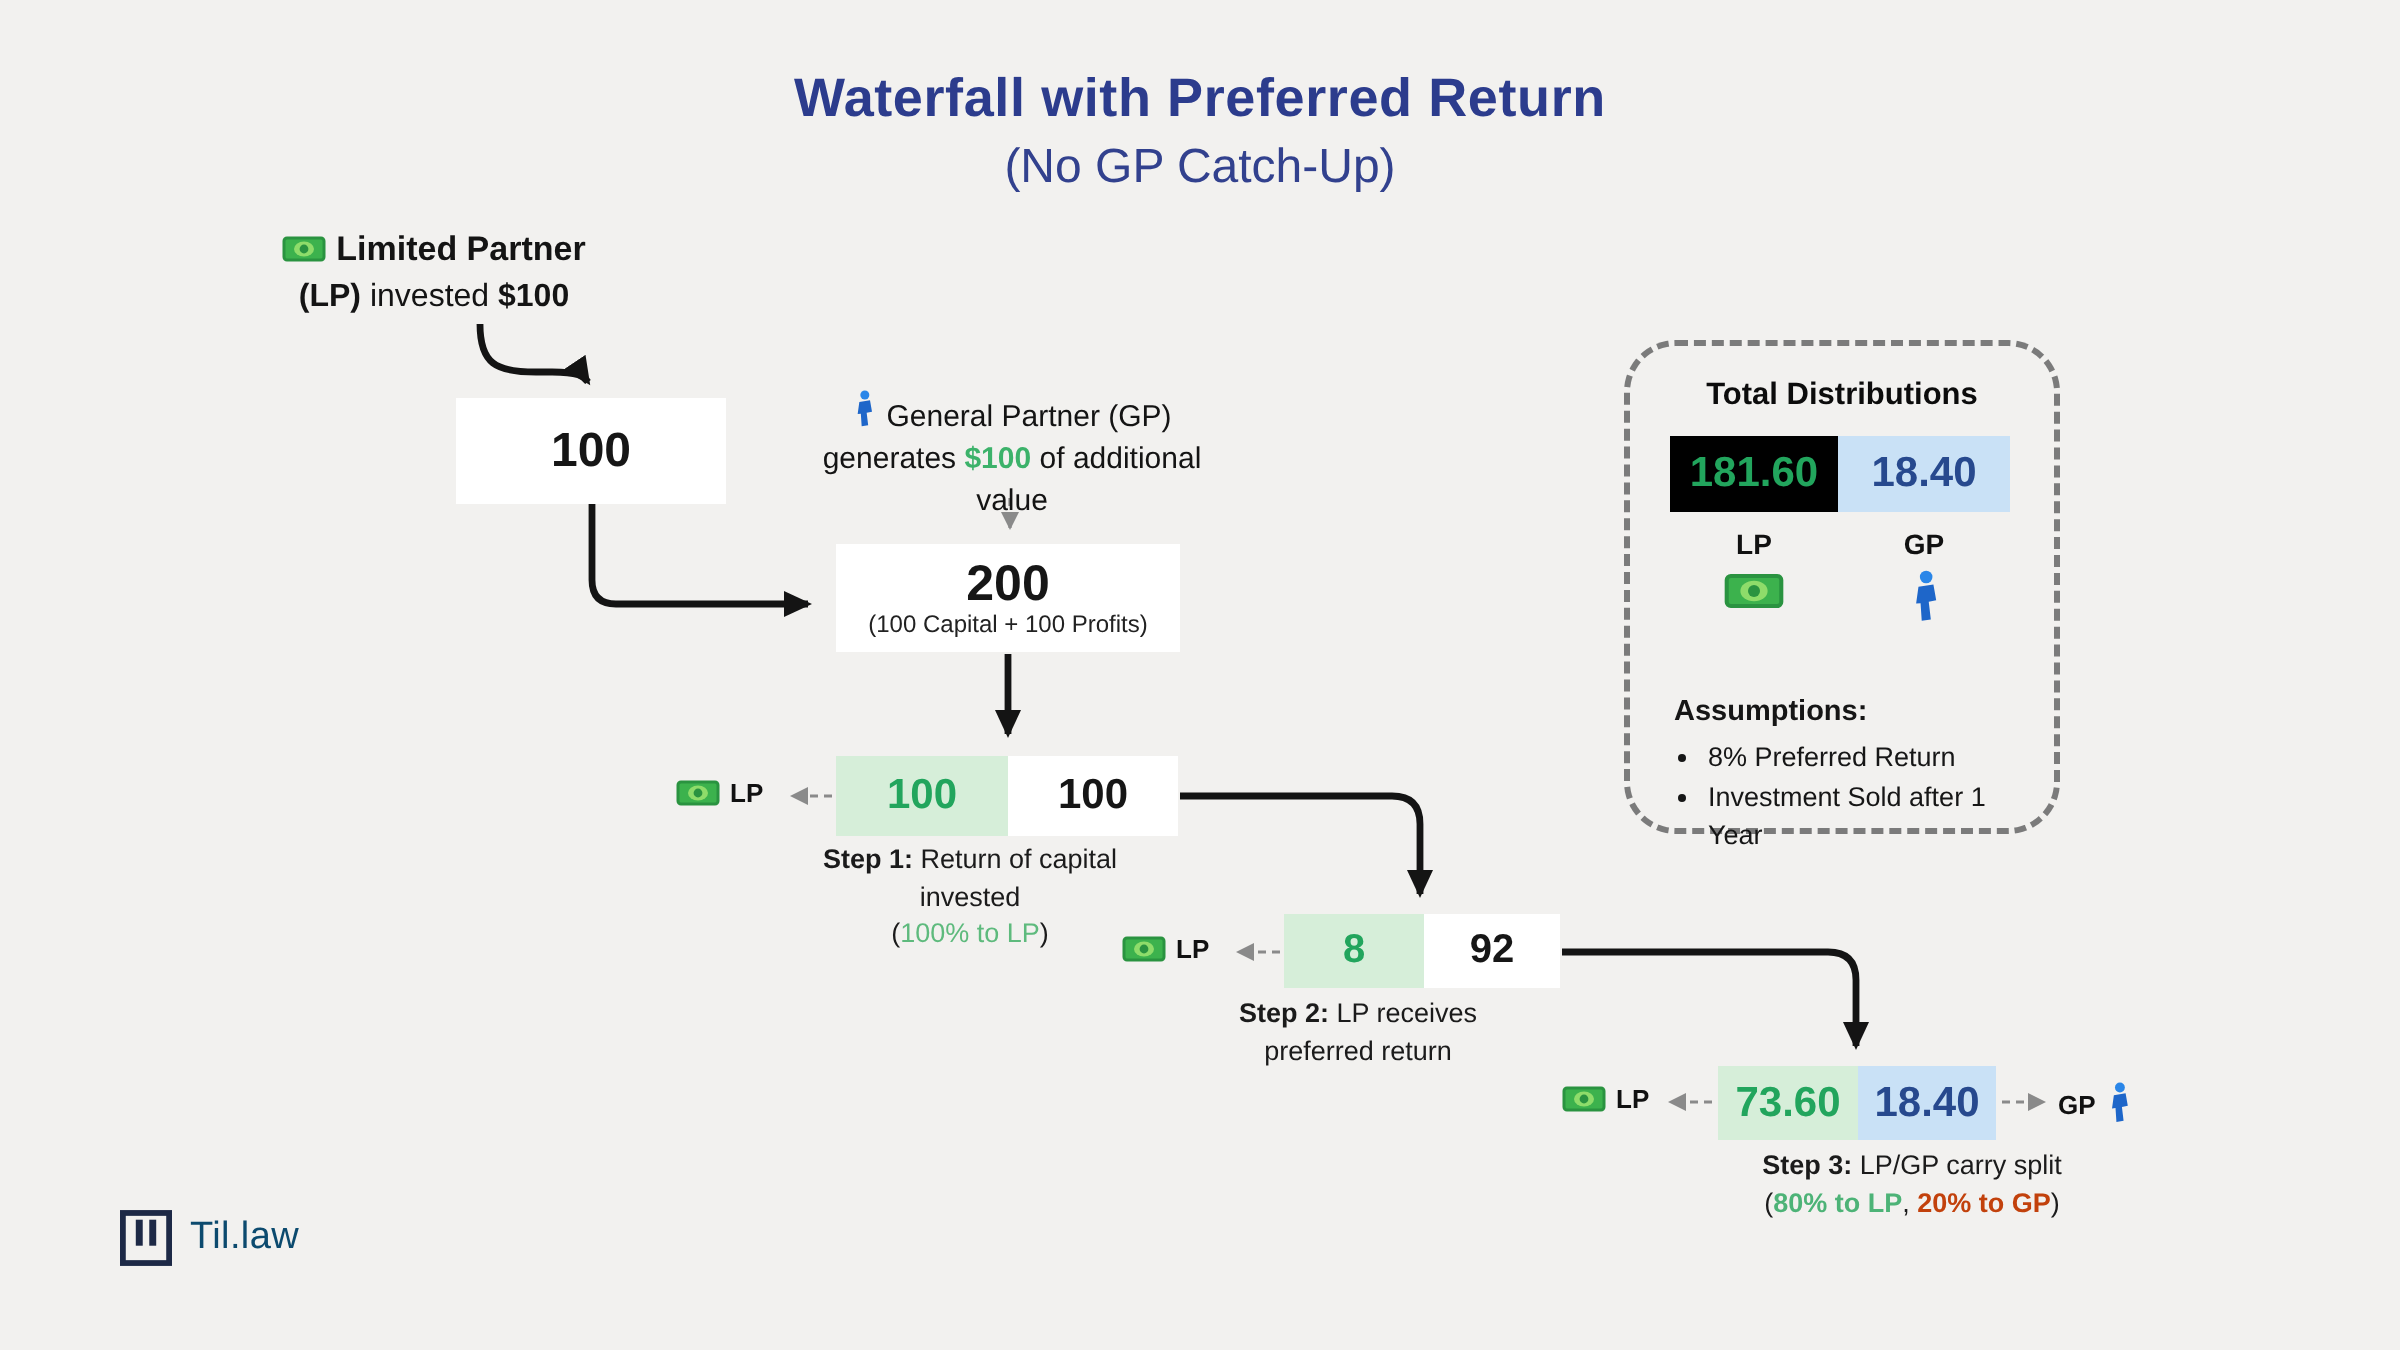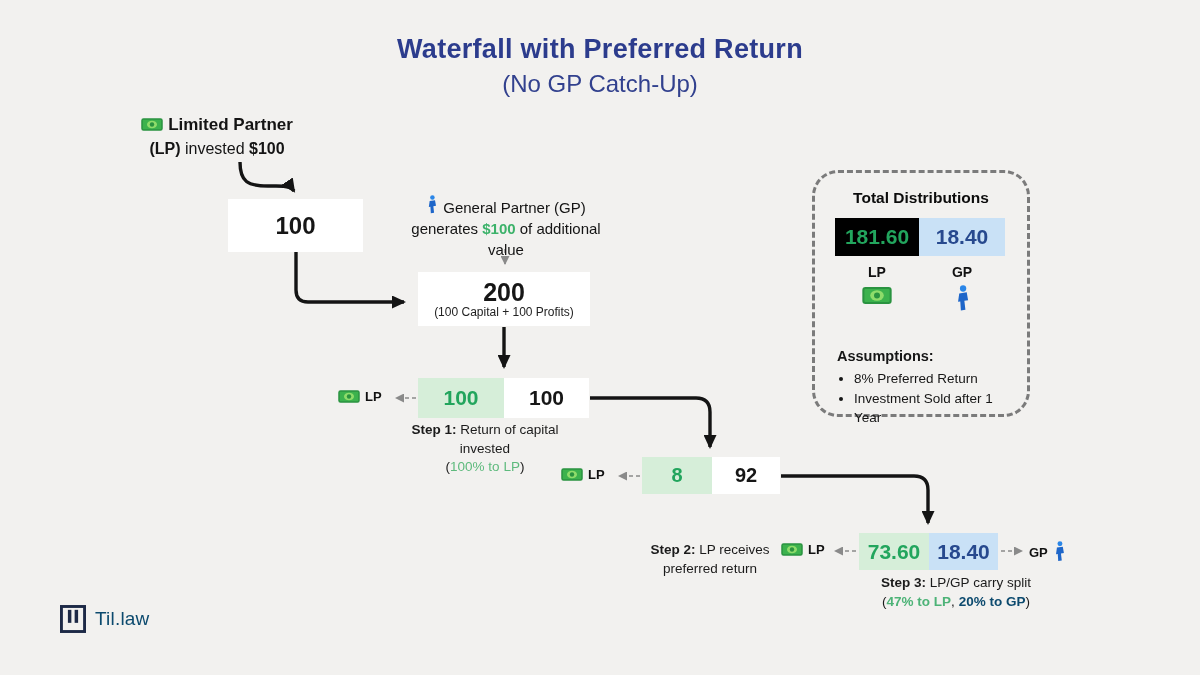--- a/index.html
+++ b/index.html
@@ -51,24 +51,24 @@
   
   .tag{display:flex;align-items:center;gap:5px;font-size:13px;font-weight:bold;color:#111;}
   .tag1{left:338px;top:389px;}
   .tag2{left:561px;top:467px;}
   .tag3{left:781px;top:542px;}
   .tag-gp{left:1029px;top:541px;}
   
   .caption{text-align:center;font-size:13.5px;line-height:18.5px;color:#1b1b1b;}
   .caption .b{font-weight:bold;}
   .caption .gr{color:#5eba7d;}
-  .caption .bl{color:#0c4a6e;font-weight:bold;}
+  .caption .bl{color:#c2410c;font-weight:bold;}
   .caption .grb{color:#4db377;font-weight:bold;}
   .cap1{left:397px;top:421px;width:176px;}
-  .cap2{left:622px;top:498px;width:176px;margin-top:43px;}
+  .cap2{left:591px;top:498px;width:176px;}
   .cap3{left:852px;top:574px;width:208px;}
   
   .panel{
     left:812px;top:170px;width:218px;height:247px;
     border:3px dashed #7b7b7b;border-radius:26px;box-sizing:border-box;
   }
   .panel-title{left:0;right:0;top:16px;text-align:center;font-size:15.5px;font-weight:bold;color:#0c0c0c;}
   .p-box{height:38px;display:flex;align-items:center;justify-content:center;font-size:21px;font-weight:600;}
   .p-lp{left:20px;top:45px;width:84px;background:#000000;color:#22a55d;}
   .p-gp{left:104px;top:45px;width:86px;background:#c9e1f6;color:#27498e;}
@@ -205,21 +205,21 @@
     <span>GP</span>
     <span>
         <svg width="13" height="22" viewBox="0 0 14 24">
           <circle cx="7.5" cy="3" r="2.7" fill="#2a86e8"></circle>
           <path d="M4.2,7.2 L10.6,6.2 L11.8,13 L8.6,13.6 L9.5,21.2 L5.6,21.8 L5.1,14.2 L3.2,14.4 Z" fill="#1e66c9"></path>
         </svg>
       </span>
   </div>
   <div class="abs caption cap3">
     <div><span class="b">Step 3:</span><span> LP/GP carry split</span></div>
-    <div><span>(</span><span class="grb">47% to LP</span><span>, </span><span class="bl">20% to GP</span><span>)</span></div>
+    <div><span>(</span><span class="grb">80% to LP</span><span>, </span><span class="bl">20% to GP</span><span>)</span></div>
   </div>
 
   <div class="abs panel">
     <div class="abs panel-title">Total Distributions</div>
     <div class="abs p-box p-lp">181.60</div>
     <div class="abs p-box p-gp">18.40</div>
     <div class="abs p-lbl lp">LP</div>
     <div class="abs p-lbl gp">GP</div>
     <div class="abs p-ico lp">
       <svg style="display:inline" width="30" height="21" viewBox="0 0 22 15">

